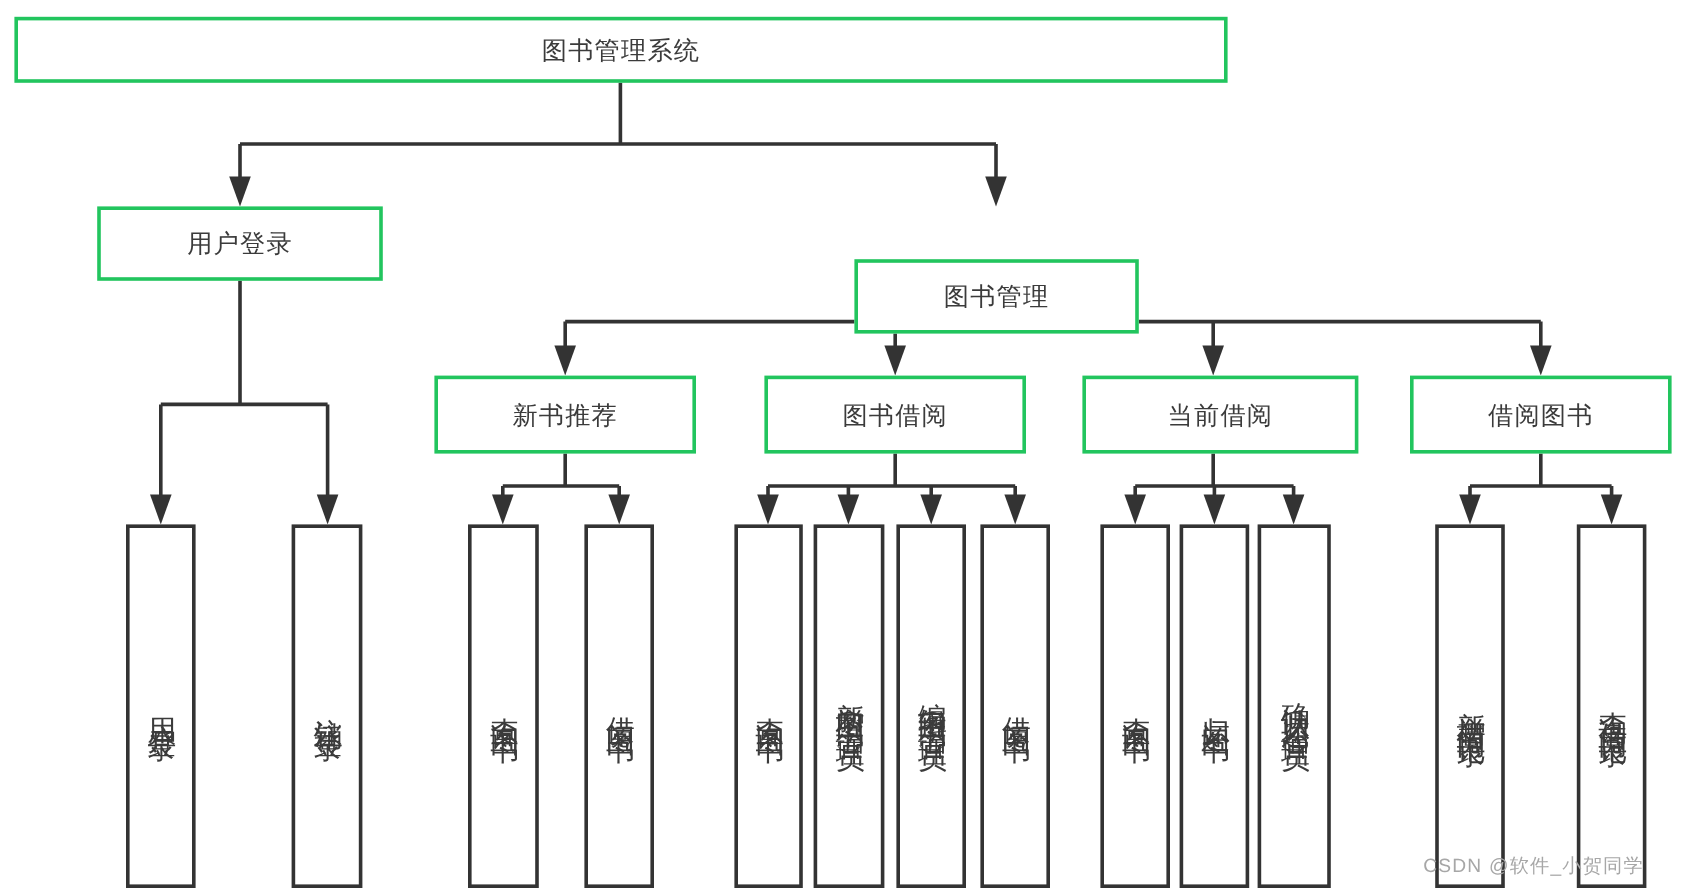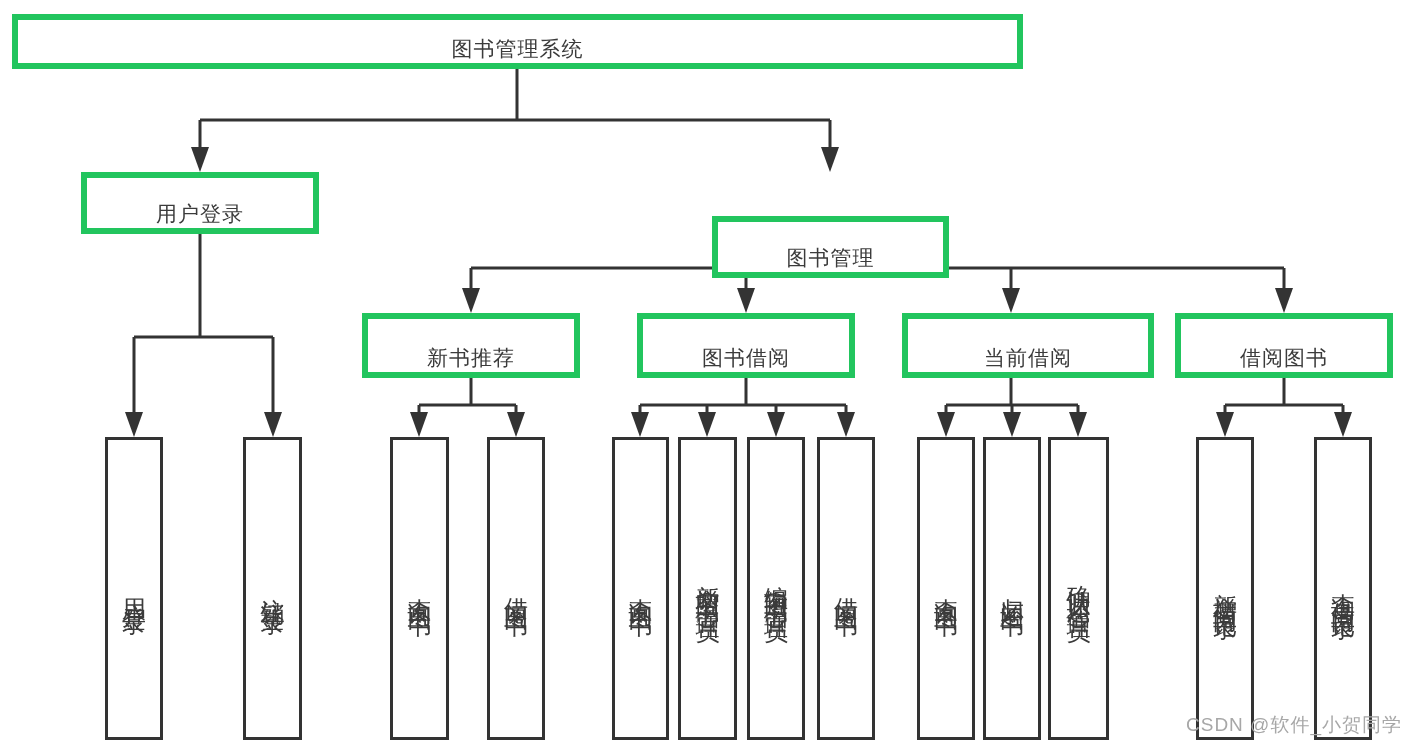--- a/index.html
+++ b/index.html
@@ -17,24 +17,24 @@
   }
   #connectors {
     position: absolute;
     left: 0;
     top: 0;
     z-index: 1;
   }
   .hnode {
     position: absolute;
     box-sizing: border-box;
-    border: 6px solid #22c55e;
+    border: 3px solid #22c55e;
     background: #ffffff;
     display: flex;
-    align-items: flex-end;
+    align-items: center;
     justify-content: center;
     z-index: 2;
   }
   .hnode .label {
     font-size: 21px;
     color: #3b3b3b;
     letter-spacing: 1px;
     white-space: nowrap;
   }
   .vnode {
@@ -55,21 +55,21 @@
     font-size: 24px;
     letter-spacing: 5px;
     color: #3b3b3b;
     line-height: 1;
     white-space: nowrap;
   }
   #watermark {
     position: absolute;
     left: 1186px;
     top: 712px;
-    font-size: 19px;
+    font-size: 16px;
     color: #a7a7a7;
     letter-spacing: 1px;
     white-space: nowrap;
     z-index: 5;
   }
 </style>
 </head>
 <body>
 
 <div id="canvas">
@@ -131,21 +131,21 @@
   <div class="hnode" style="left:712px; top:172px; width:237px; height:62px;margin-top:44px;">
     <span class="label">图书管理</span>
   </div>
 
   <div class="hnode" style="left:362px; top:313px; width:218px; height:65px;">
     <span class="label">新书推荐</span>
   </div>
   <div class="hnode" style="left:637px; top:313px; width:218px; height:65px;">
     <span class="label">图书借阅</span>
   </div>
-  <div class="hnode" style="left:902px; top:313px; width:252px; height:65px;">
+  <div class="hnode" style="left:902px; top:313px; width:230px; height:65px;">
     <span class="label">当前借阅</span>
   </div>
   <div class="hnode" style="left:1175px; top:313px; width:218px; height:65px;">
     <span class="label">借阅图书</span>
   </div>
 
   <div class="vnode" style="left:105px; width:58px;">
     <span class="vlabel">用户登录</span>
   </div>
   <div class="vnode" style="left:243px; width:59px;">

